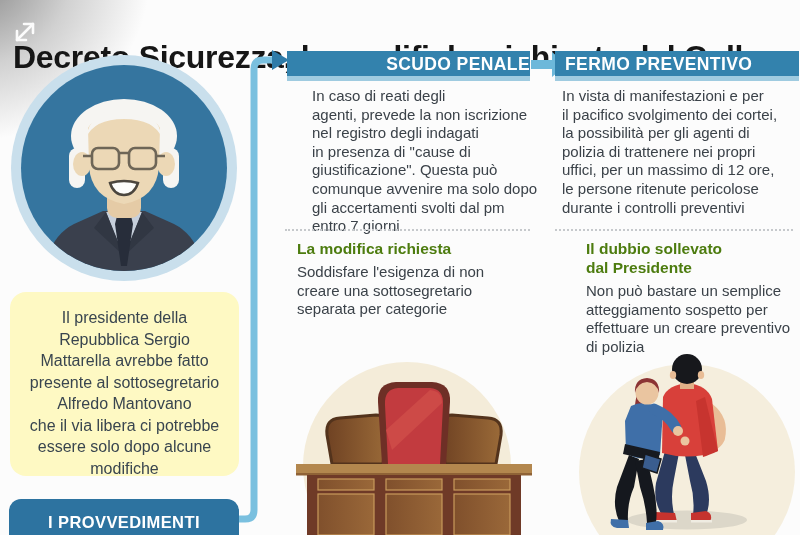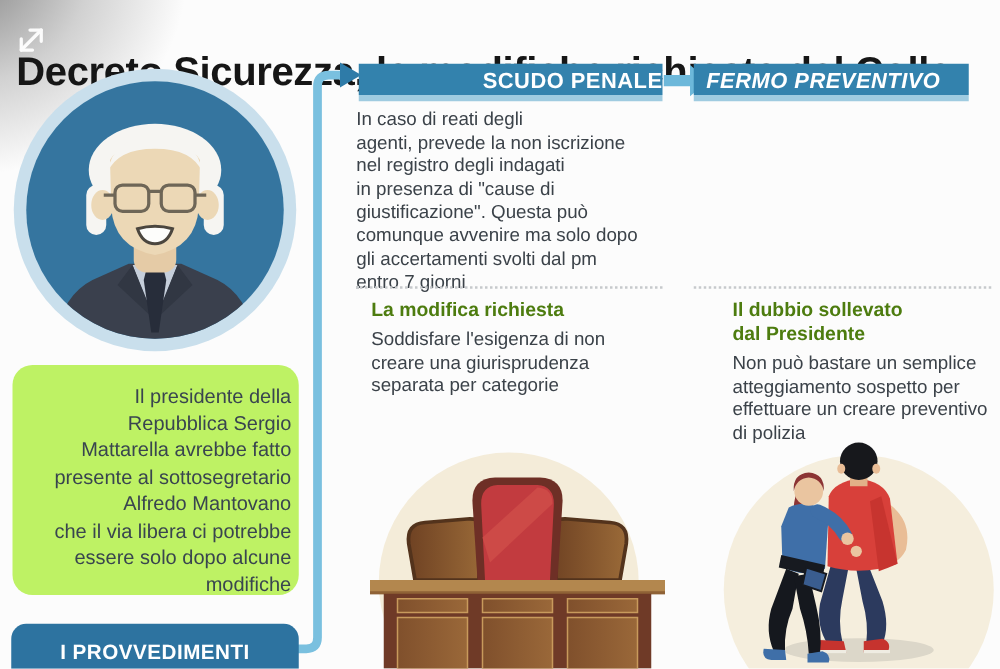--- a/index.html
+++ b/index.html
@@ -15,42 +15,42 @@
       rgba(35,35,35,.55), rgba(110,110,110,.30) 55%, rgba(255,255,255,0) 100%);
   }
   .resize-cursor{left:10px;top:17px;width:30px;height:30px;opacity:.95;}
   .title{
     left:13px;top:18px;font-size:32px;font-weight:bold;color:#161616;
     letter-spacing:-0.3px;white-space:nowrap;
   }
   .connector{left:0;top:0;width:800px;height:535px;pointer-events:none;}
   .avatar{left:8px;top:52px;width:232px;height:232px;}
   .info-box{
-    left:10px;top:292px;width:229px;height:184px;background:#bef264;
-    border-radius:16px;text-align:right;padding:15px 6px 0 6px;
+    left:10px;top:292px;width:229px;height:184px;background:#fef9c3;
+    border-radius:16px;text-align:center;padding:15px 6px 0 6px;
     font-size:16px;line-height:21.5px;color:#39454f;white-space:pre-line;
   }
   .footer-box{
     left:9px;top:499px;width:230px;height:50px;background:#2d73a0;
     border-radius:12px;color:#ffffff;font-weight:bold;font-size:16.5px;
     text-align:center;padding-top:14px;letter-spacing:.4px;
   }
   .bar{height:30px;}
   .bar1{left:287px;top:51px;width:243px;text-align:right;}
-  .bar2{left:555px;top:51px;width:220px;font-style:italic;}
+  .bar2{left:555px;top:51px;width:244px;}
   .bar-dark{
     height:25px;background:#3382ad;color:#fff;font-weight:bold;
     font-size:17.5px;line-height:26px;padding-left:10px;letter-spacing:.4px;
     white-space:nowrap;overflow:hidden;
   }
   .bar-strip{height:5px;background:#9fcbe0;}
   .bodytext{
     font-size:15px;line-height:18.6px;color:#3b4249;white-space:pre-line;
   }
-  .body1{left:285px;top:87px;width:240px;}
+  .body1{left:312px;top:87px;width:240px;}
   .body2{left:562px;top:87px;width:238px;}
   .divider{border-top:2px dotted #c6c9cc;height:0;}
   .divider1{left:285px;top:229px;width:245px;}
   .divider2{left:555px;top:229px;width:238px;}
   .sub1{left:297px;top:239px;width:240px;}
   .sub2{left:586px;top:239px;width:238px;}
   .subhead{
     font-weight:bold;font-size:15.5px;color:#4d7c0f;line-height:19px;
     white-space:pre-line;margin:0 0 5px 0;
   }
@@ -125,28 +125,35 @@
 nel registro degli indagati
 in presenza di "cause di
 giustificazione". Questa può
 comunque avvenire ma solo dopo
 gli accertamenti svolti dal pm
 entro 7 giorni</div>
   <div class="abs divider divider1"></div>
   <div class="abs sub1">
     <h3 class="subhead">La modifica richiesta</h3>
     <div class="subbody">Soddisfare l'esigenza di non
-creare una giurisprudenza
+creare una sottosegretario
 separata per categorie</div>
   </div>
 
   <div class="abs bar bar2">
     <div class="bar-dark">FERMO PREVENTIVO</div>
     <div class="bar-strip"></div>
   </div>
+  <div class="abs bodytext body2">In vista di manifestazioni e per
+il pacifico svolgimento dei cortei,
+la possibilità per gli agenti di
+polizia di trattenere nei propri
+uffici, per un massimo di 12 ore,
+le persone ritenute pericolose
+durante i controlli preventivi</div>
   <div class="abs divider divider2"></div>
   <div class="abs sub2">
     <h3 class="subhead">Il dubbio sollevato
 dal Presidente</h3>
     <div class="subbody">Non può bastare un semplice
 atteggiamento sospetto per
 effettuare un creare preventivo
 di polizia</div>
   </div>
 

